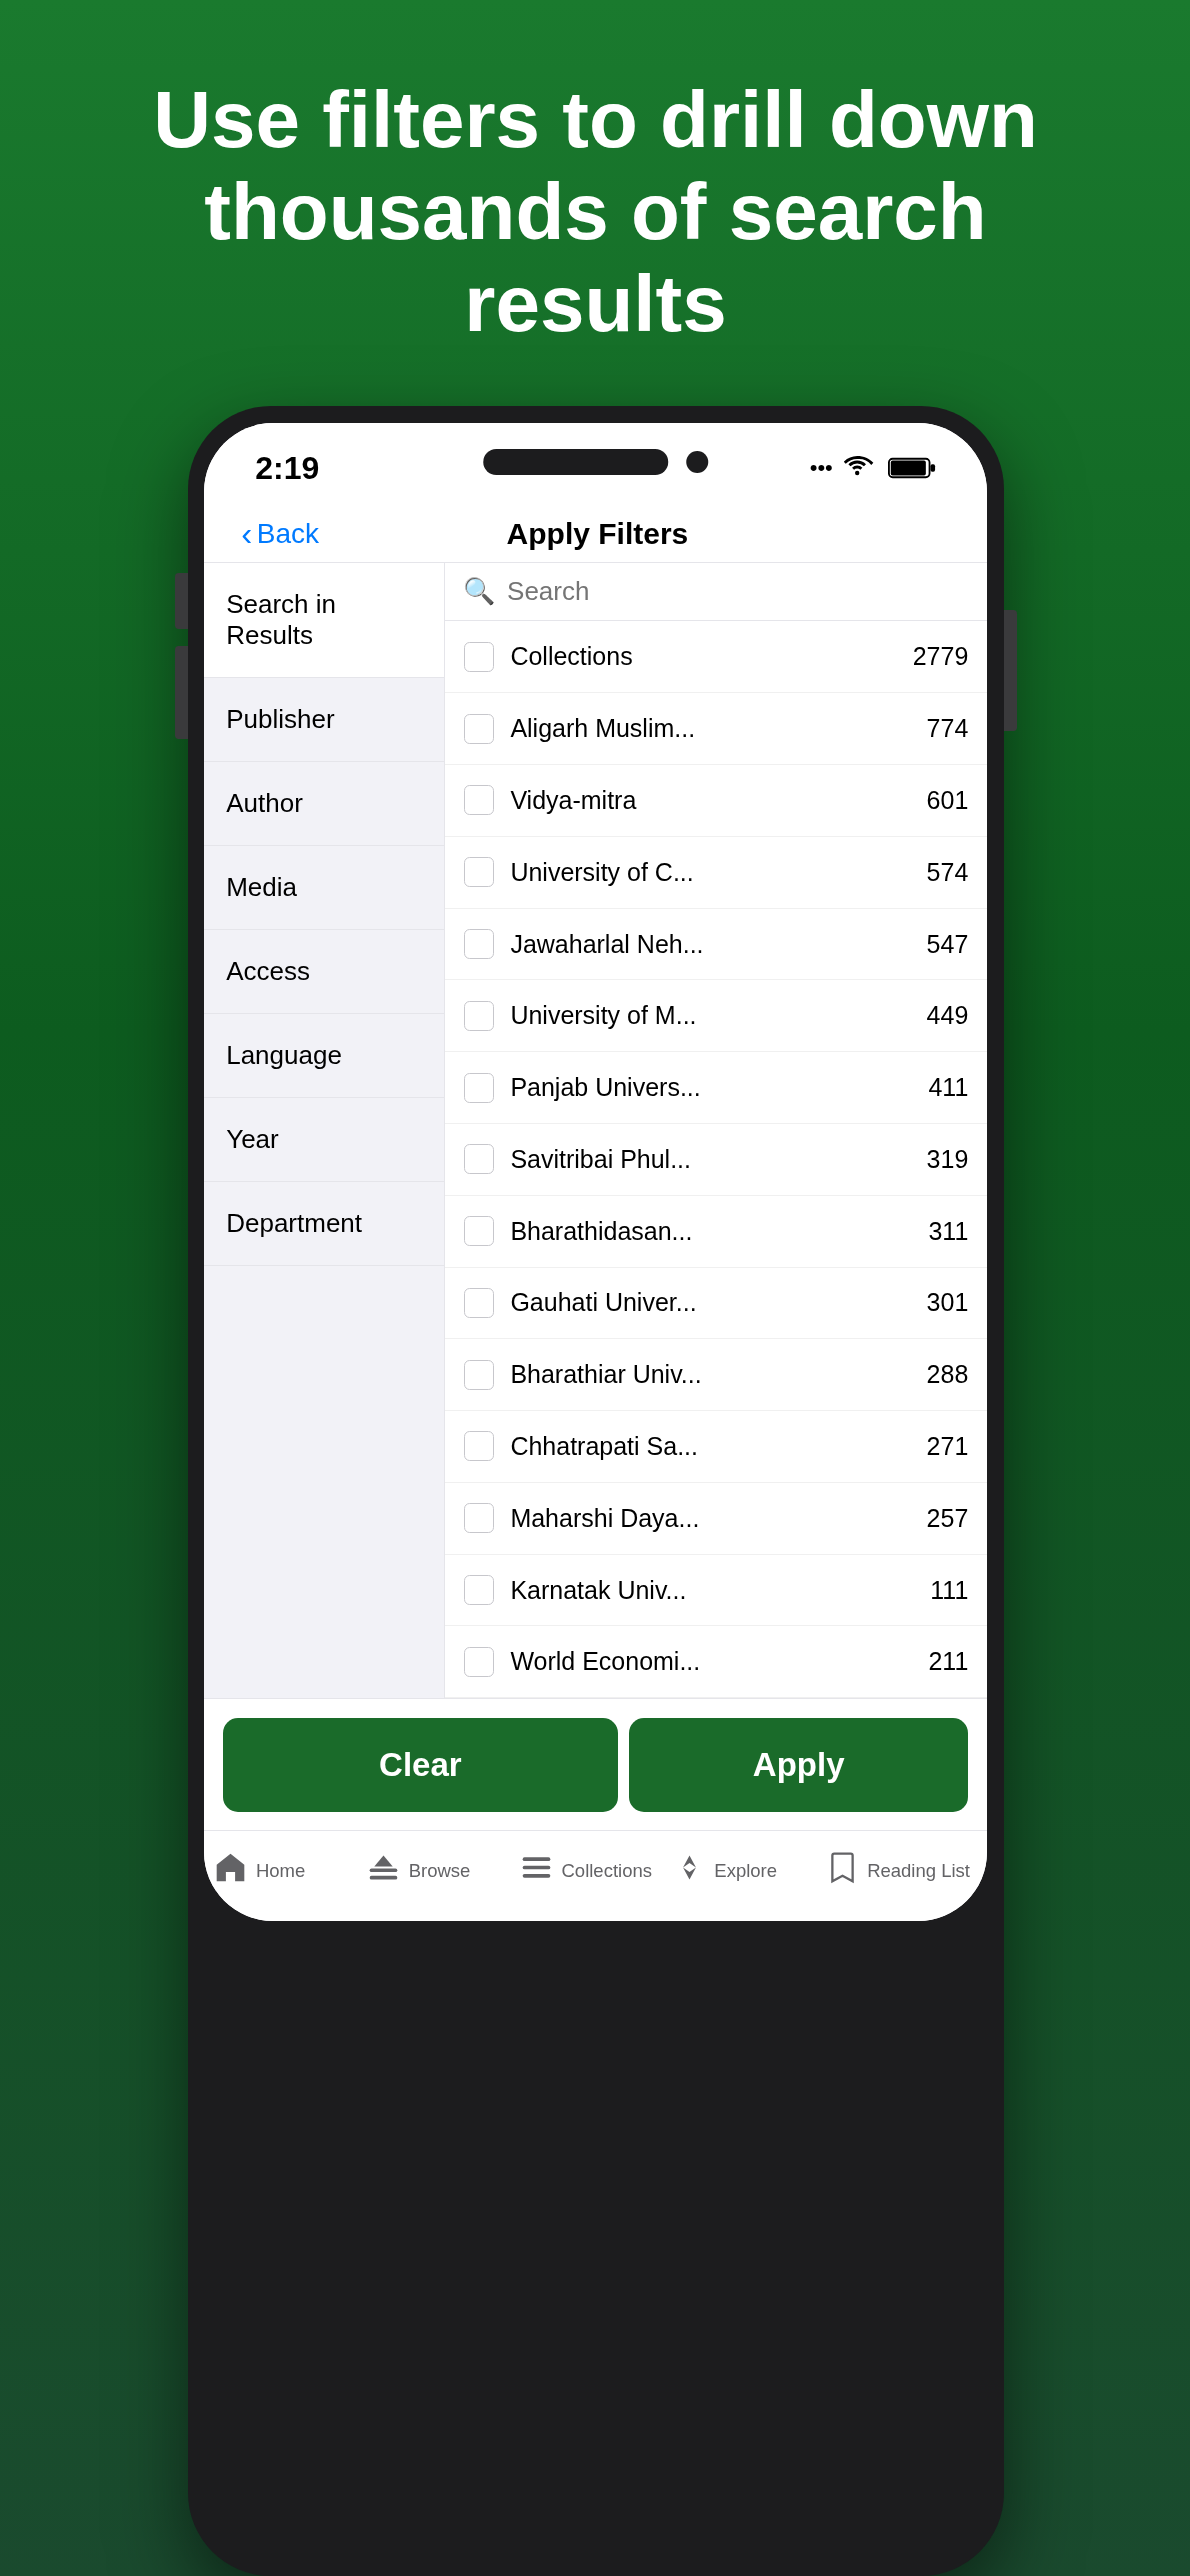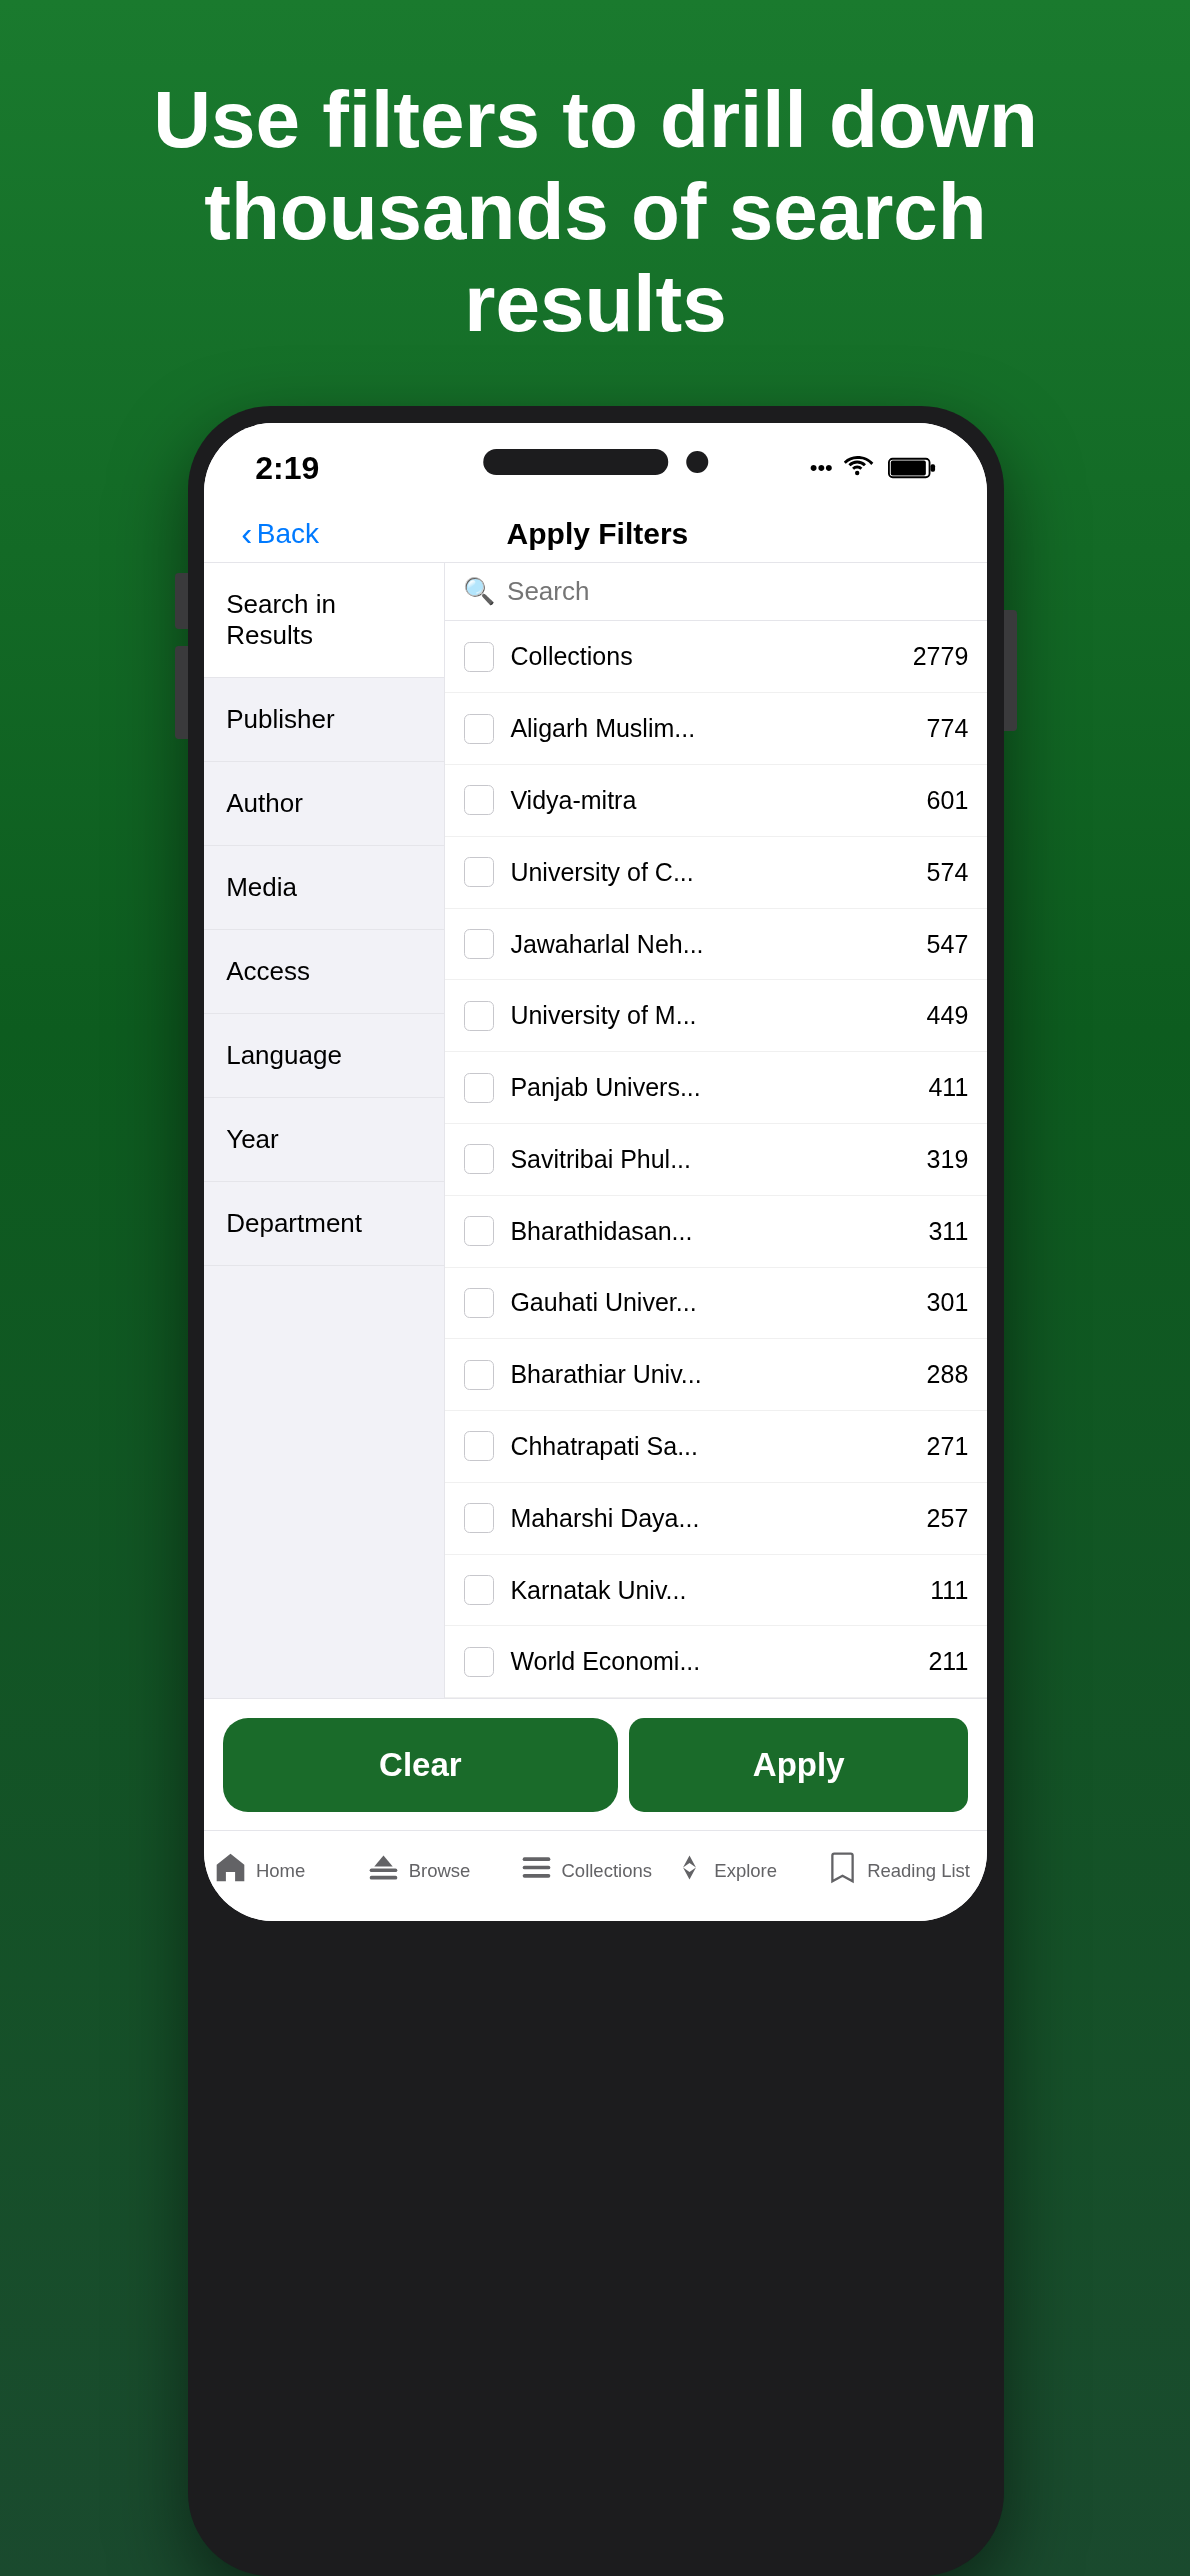--- a/index.html
+++ b/index.html
@@ -213,21 +213,21 @@
     }
 
     .btn-clear {
       flex: 1;
       background: #1a6b2a;
       color: white;
       font-size: 33px;
       font-weight: 600;
       padding: 28px;
       border: none;
-      border-radius: 25px;
+      border-radius: 15px;
       margin-right: 11px;
       cursor: pointer;
     }
 
     .btn-apply {
       flex: 1;
       background: #1a6b2a;
       color: white;
       font-size: 33px;
       font-weight: 600;

